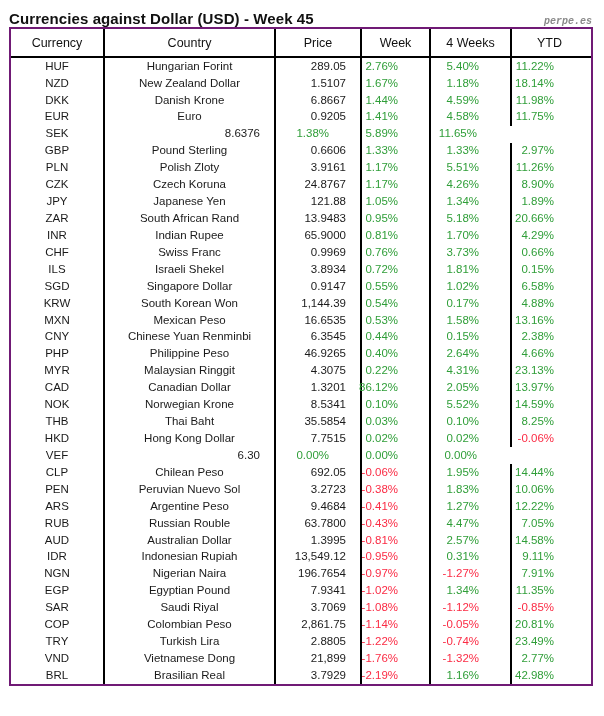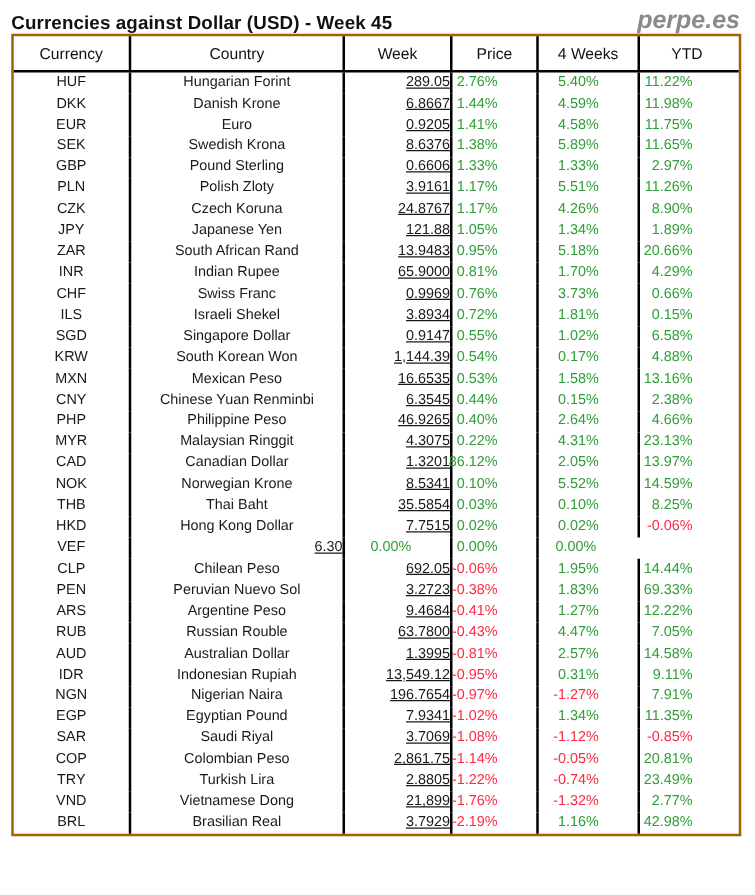--- a/index.html
+++ b/index.html
@@ -11,98 +11,105 @@
   .page{width:604px;height:716px;box-sizing:border-box;padding:4px 10px 0 9px;}
   .header-bar{
     display:flex;justify-content:space-between;align-items:flex-end;
     height:23px;margin-bottom:0;
   }
   .page-title{
     font-size:15px;font-weight:bold;color:#111;
     letter-spacing:0.1px;line-height:1.1;text-align:center;
   }
   .brand{
-    font-family:Liberation Sans, sans-serif;
-    font-size:20px;font-weight:bold;font-style:italic;
+    font-family:Liberation Mono, monospace;
+    font-size:10px;font-weight:bold;font-style:italic;
     color:#8a8a8a;text-decoration:none;line-height:1.1;padding-right:2px;
   }
   .table{
-    width:584px;border:2px solid #a16207;box-sizing:border-box;
+    width:584px;border:2px solid #701a75;box-sizing:border-box;
     background:#fff;
   }
   .grid-row{
     display:grid;
     grid-template-columns:92px 171px 86px 69px 81px 77px;
   }
   .thead .cell{
     height:27px;display:flex;align-items:center;justify-content:center;
     font-size:12.5px;color:#111;
   }
   .thead{border-bottom:2px solid #000;}
   .cell{box-sizing:border-box;min-width:0;}
   .cell + .cell{border-left:2px solid #000;}
   .tbody .grid-row{height:16.93px;}
   .tbody .cell{
     display:flex;align-items:center;font-size:11.5px;line-height:1;
   }
   .c-code{justify-content:center;}
   .c-country{justify-content:center;}
-  .c-price{justify-content:flex-end;text-decoration:underline;}
+  .c-price{justify-content:flex-end;padding-right:14px;}
   .c-pct{justify-content:flex-end;padding-right:31px;}
   .c-ytd{justify-content:flex-end;padding-right:33px;}
   .pos{color:var(--pos,#2f9e38);}
   .neg{color:var(--neg,#fb2b44);}
 </style>
 </head>
 <body>
 
 <div class="page">
 
   <div class="header-bar">
     <div class="page-title">Currencies against Dollar (USD) - Week 45</div>
     <div class="brand">perpe.es</div>
   </div>
 
   <div class="table">
     <div class="thead grid-row">
       <div class="cell">Currency</div>
       <div class="cell">Country</div>
+      <div class="cell">Price</div>
       <div class="cell">Week</div>
-      <div class="cell">Price</div>
       <div class="cell">4 Weeks</div>
       <div class="cell">YTD</div>
     </div>
     <div class="tbody">
         <div class="grid-row">
           <div class="cell c-code">HUF</div>
           <div class="cell c-country">Hungarian Forint</div>
           <div class="cell c-price">289.05</div>
           <div class="cell c-pct pos">2.76%</div>
           <div class="cell c-pct pos">5.40%</div>
           <div class="cell c-ytd pos">11.22%</div>
         </div>
         <div class="grid-row">
+          <div class="cell c-code">NZD</div>
+          <div class="cell c-country">New Zealand Dollar</div>
+          <div class="cell c-price">1.5107</div>
+          <div class="cell c-pct pos">1.67%</div>
+          <div class="cell c-pct pos">1.18%</div>
+          <div class="cell c-ytd pos">18.14%</div>
+        </div>
+        <div class="grid-row">
           <div class="cell c-code">DKK</div>
           <div class="cell c-country">Danish Krone</div>
           <div class="cell c-price">6.8667</div>
           <div class="cell c-pct pos">1.44%</div>
           <div class="cell c-pct pos">4.59%</div>
           <div class="cell c-ytd pos">11.98%</div>
         </div>
         <div class="grid-row">
           <div class="cell c-code">EUR</div>
           <div class="cell c-country">Euro</div>
           <div class="cell c-price">0.9205</div>
           <div class="cell c-pct pos">1.41%</div>
           <div class="cell c-pct pos">4.58%</div>
           <div class="cell c-ytd pos">11.75%</div>
         </div>
         <div class="grid-row">
           <div class="cell c-code">SEK</div>
-          <div class="cell c-country">Swedish Krona</div>
           <div class="cell c-price">8.6376</div>
           <div class="cell c-pct pos">1.38%</div>
           <div class="cell c-pct pos">5.89%</div>
           <div class="cell c-ytd pos">11.65%</div>
         </div>
         <div class="grid-row">
           <div class="cell c-code">GBP</div>
           <div class="cell c-country">Pound Sterling</div>
           <div class="cell c-price">0.6606</div>
           <div class="cell c-pct pos">1.33%</div>
@@ -259,21 +266,21 @@
           <div class="cell c-pct neg">-0.06%</div>
           <div class="cell c-pct pos">1.95%</div>
           <div class="cell c-ytd pos">14.44%</div>
         </div>
         <div class="grid-row">
           <div class="cell c-code">PEN</div>
           <div class="cell c-country">Peruvian Nuevo Sol</div>
           <div class="cell c-price">3.2723</div>
           <div class="cell c-pct neg">-0.38%</div>
           <div class="cell c-pct pos">1.83%</div>
-          <div class="cell c-ytd pos">69.33%</div>
+          <div class="cell c-ytd pos">10.06%</div>
         </div>
         <div class="grid-row">
           <div class="cell c-code">ARS</div>
           <div class="cell c-country">Argentine Peso</div>
           <div class="cell c-price">9.4684</div>
           <div class="cell c-pct neg">-0.41%</div>
           <div class="cell c-pct pos">1.27%</div>
           <div class="cell c-ytd pos">12.22%</div>
         </div>
         <div class="grid-row">

